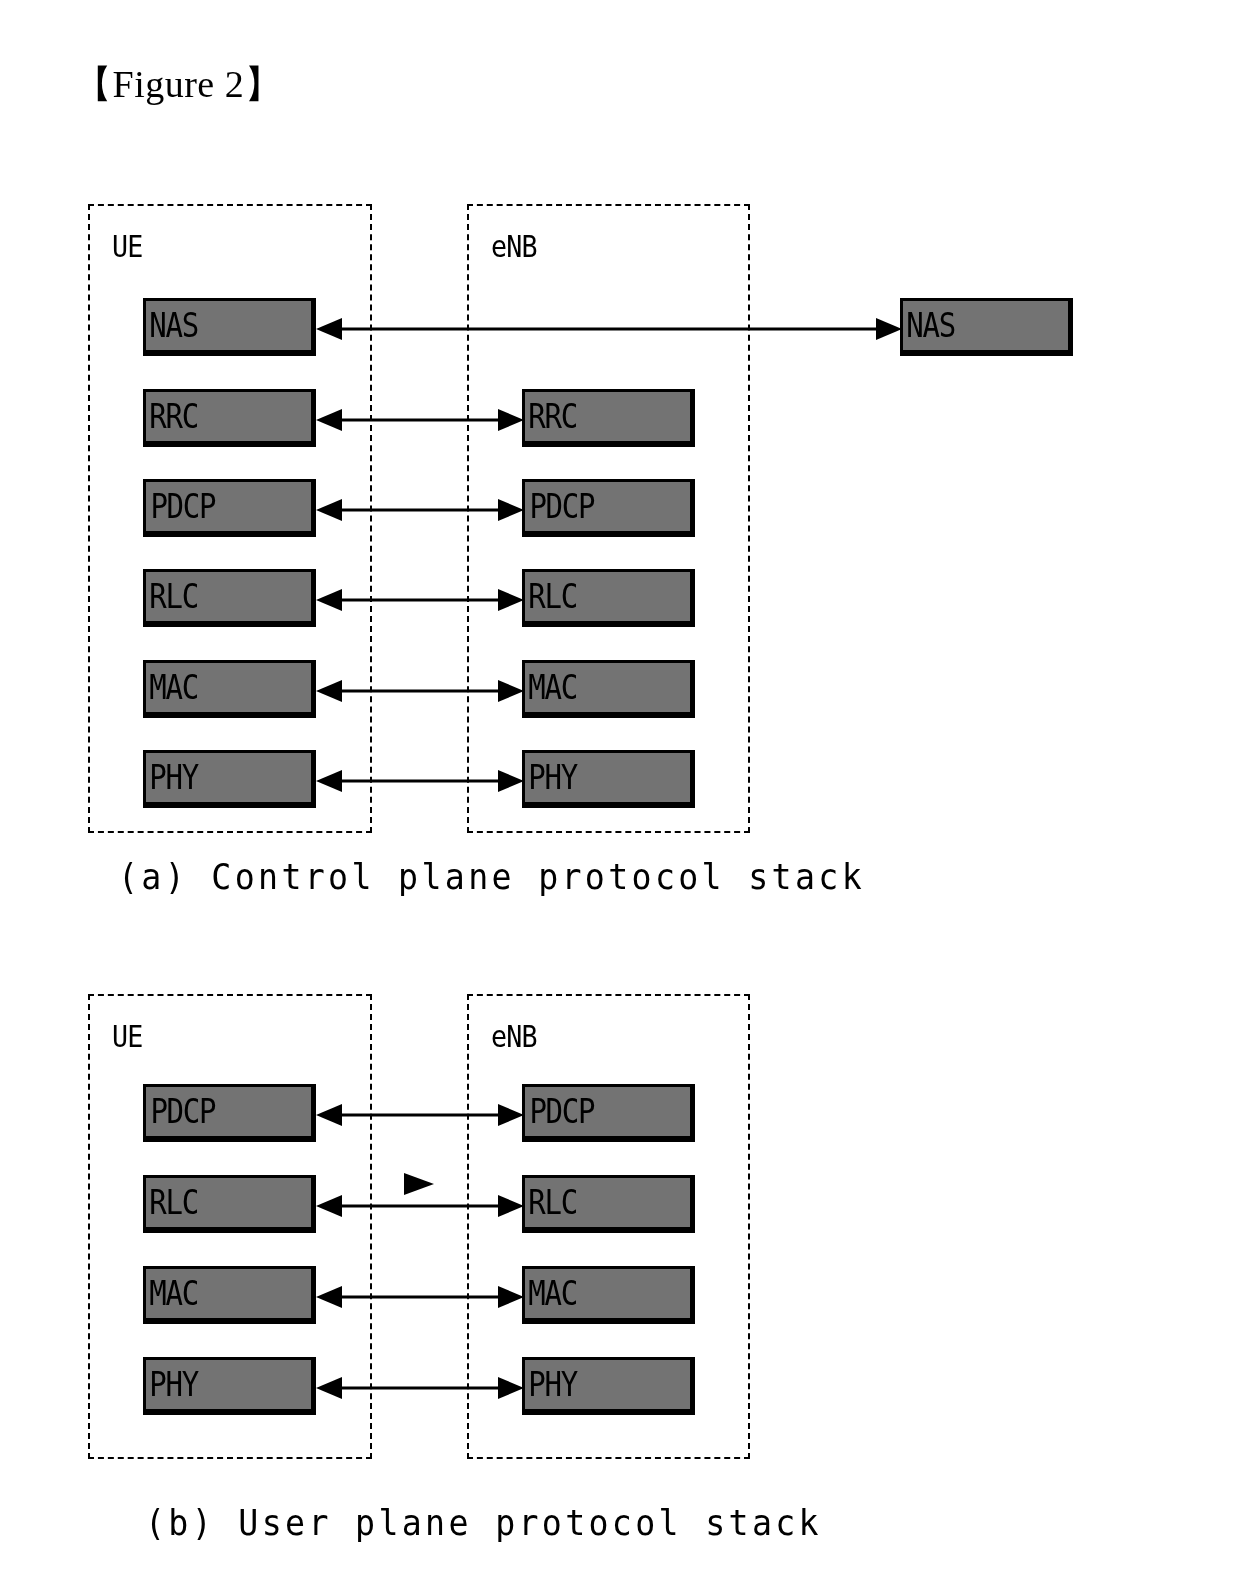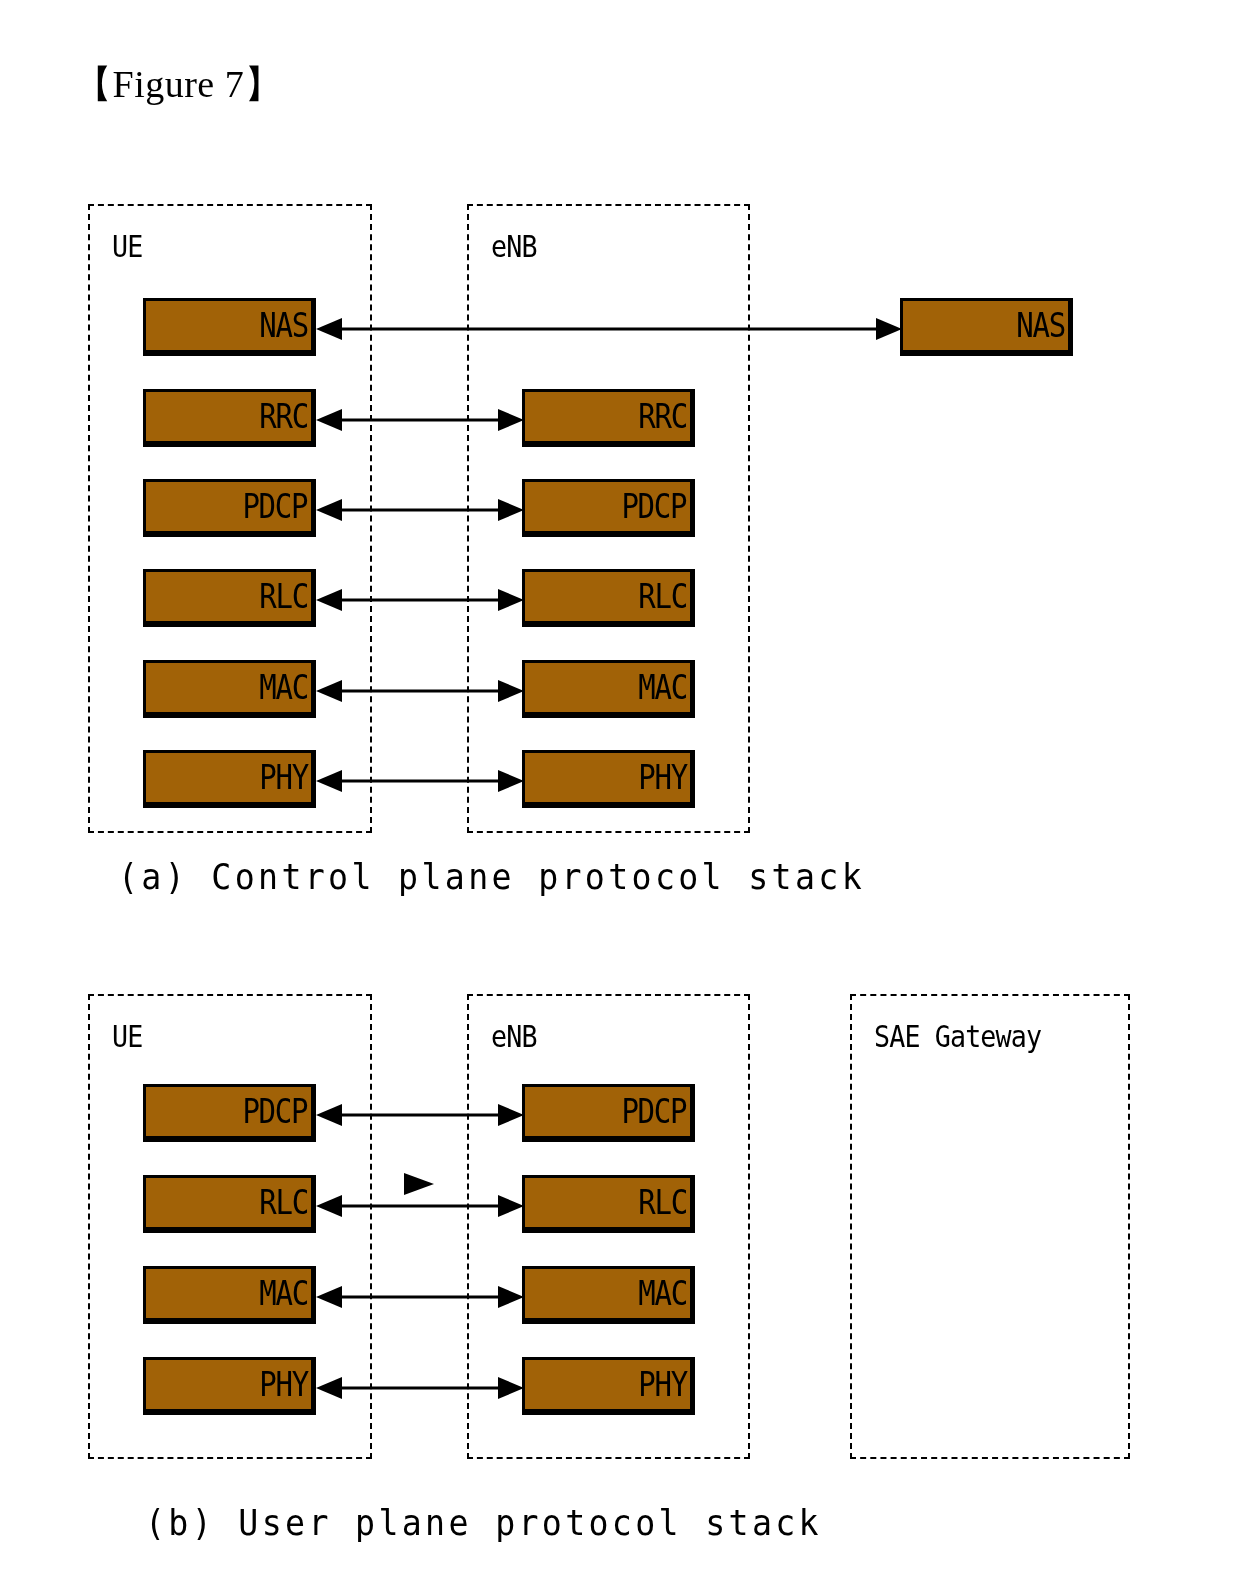--- a/index.html
+++ b/index.html
@@ -55,27 +55,27 @@
     letter-spacing: -1px;
     white-space: pre;
     transform: scaleX(0.86);
     transform-origin: left top;
   }
 
   
   .layer-box {
     position: absolute;
     box-sizing: border-box;
-    background: #a16207;
+    background: #737373;
     border: 3px solid #000000;
     border-right-width: 5px;
     border-bottom-width: 6px;
     display: flex;
     align-items: center;
-    justify-content: flex-end;
+    justify-content: flex-start;
   }
   .layer-box span {
     font-family: "DejaVu Sans Mono", monospace;
     font-size: 33px;
     line-height: 33px;
     letter-spacing: -1.5px;
     white-space: pre;
     transform: scaleX(0.88);
   }
 
@@ -102,21 +102,21 @@
     line-height: 40px;
     letter-spacing: 3.5px;
     white-space: pre;
     transform: scaleX(0.95);
     transform-origin: left top;
   }
 </style>
 </head>
 <body>
 
-<div class="fig-title">【Figure 7】</div>
+<div class="fig-title">【Figure 2】</div>
 
 <div class="diagram" id="diagram-a">
 
   <div class="container" style="left:88px; top:183px; width:284px; height:629px;">
     <div class="container-label">UE</div>
   </div>
 
   <div class="container" style="left:467px; top:183px; width:283px; height:629px;">
     <div class="container-label">eNB</div>
   </div>
@@ -203,23 +203,20 @@
 <div class="diagram" id="diagram-b">
 
   <div class="container" style="left:88px; top:973px; width:284px; height:465px;">
     <div class="container-label">UE</div>
   </div>
 
   <div class="container" style="left:467px; top:973px; width:283px; height:465px;">
     <div class="container-label">eNB</div>
   </div>
 
-  <div class="container" style="left:850px; top:973px; width:280px; height:465px;">
-    <div class="container-label">SAE Gateway</div>
-  </div>
 
   <div class="layer-box" style="left:143px; top:1063px; width:173px; height:58px;">
     <span>PDCP</span>
   </div>
   <div class="layer-box" style="left:143px; top:1154px; width:173px; height:58px;">
     <span>RLC</span>
   </div>
   <div class="layer-box" style="left:143px; top:1245px; width:173px; height:58px;">
     <span>MAC</span>
   </div>

